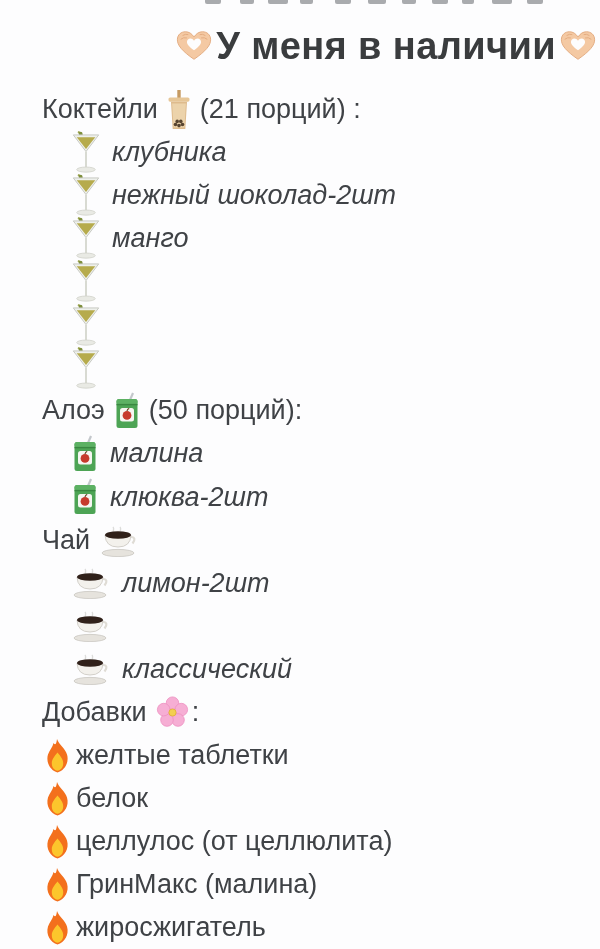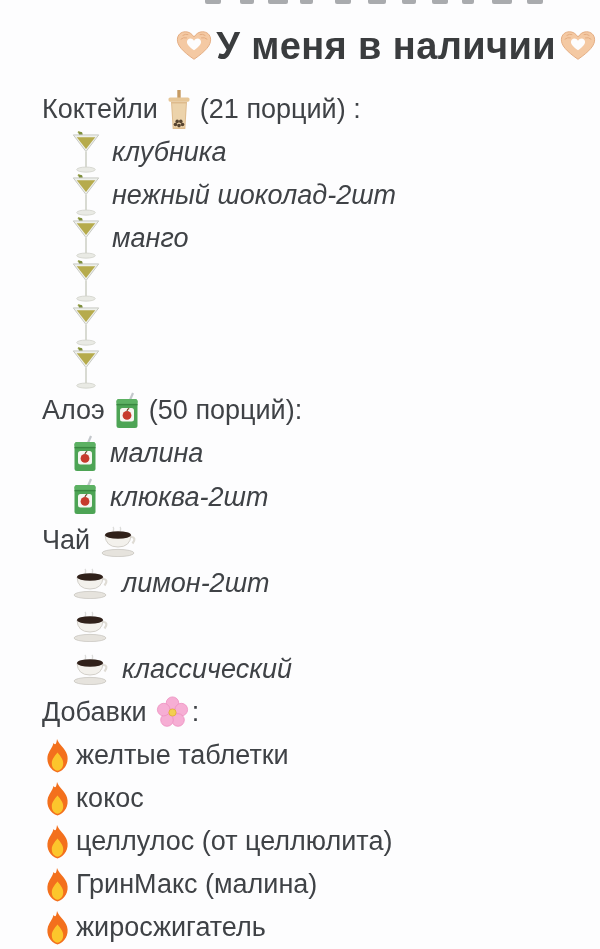--- a/index.html
+++ b/index.html
@@ -227,21 +227,21 @@
       <div class="row item fire-row">
         <svg class="icon ic-fire">
           <use href="#sym-fire" xlink:href="#sym-fire"></use>
         </svg>
         <span class="label">желтые таблетки</span>
       </div>
       <div class="row item fire-row">
         <svg class="icon ic-fire">
           <use href="#sym-fire" xlink:href="#sym-fire"></use>
         </svg>
-        <span class="label">кокос</span>
+        <span class="label">белок</span>
       </div>
       <div class="row item fire-row">
         <svg class="icon ic-fire">
           <use href="#sym-fire" xlink:href="#sym-fire"></use>
         </svg>
         <span class="label">целлулос (от целлюлита)</span>
       </div>
       <div class="row item fire-row">
         <svg class="icon ic-fire">
           <use href="#sym-fire" xlink:href="#sym-fire"></use>

